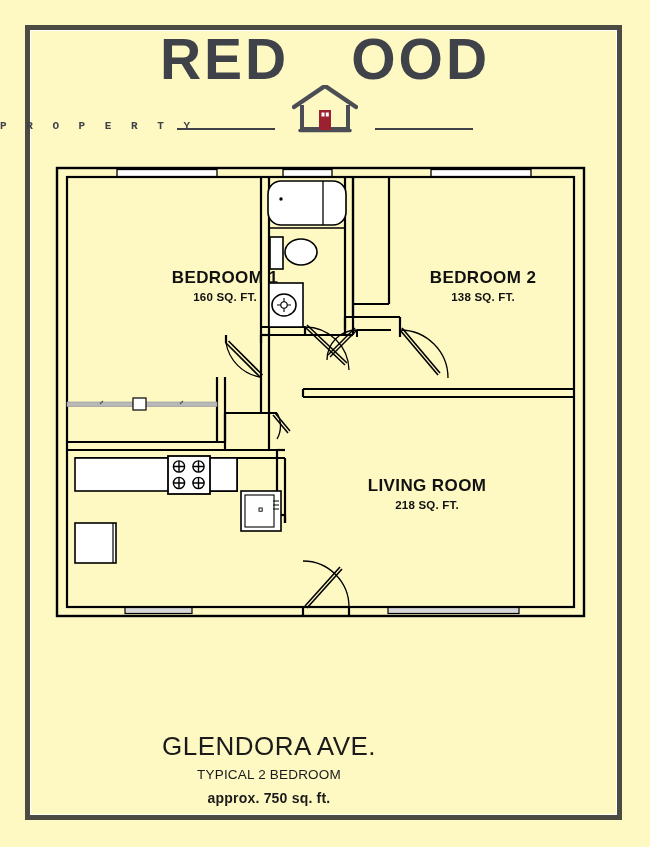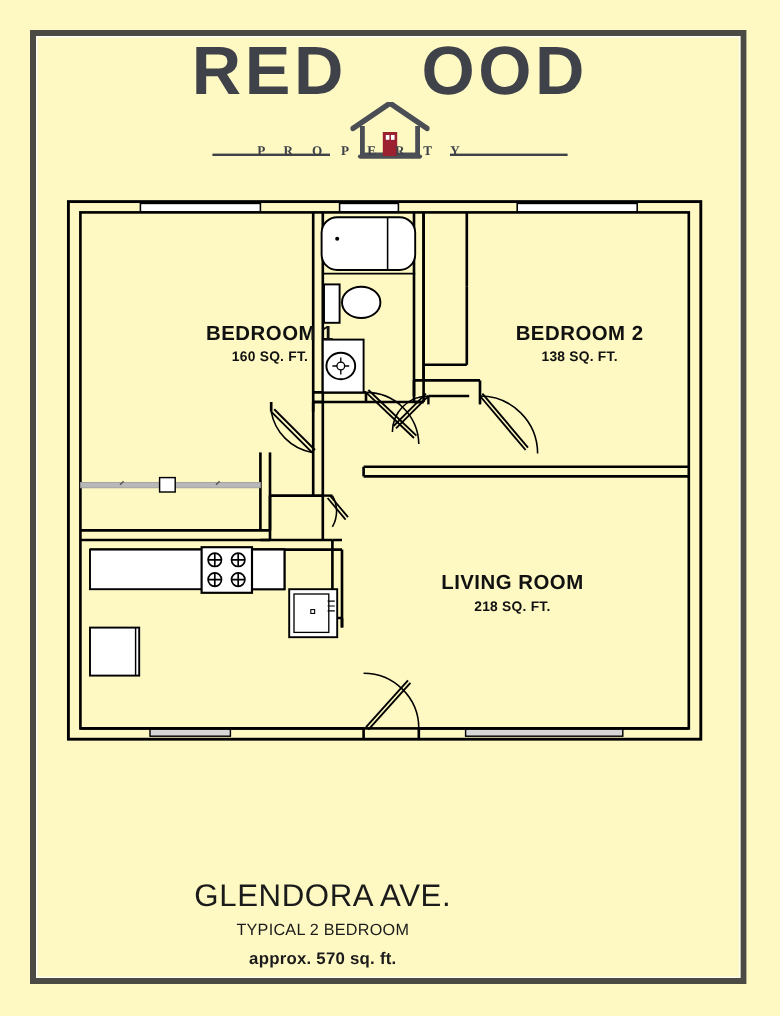--- a/index.html
+++ b/index.html
@@ -74,22 +74,22 @@
     width: 66px;
     height: 48px;
   }
   #brand-house svg { display: block; }
 
   #brand-sub {
     position: absolute;
     left: 0;
     top: 92px;
     width: 604px;
-    text-align: center;
-    font-family: Liberation Serif, serif;
+    text-align: left;
+    font-family: Liberation Mono, monospace;
     font-weight: bold;
     font-size: 11px;
     letter-spacing: 6.5px;
     color: #3f4249;
   }
   .rule {
     position: absolute;
     top: 100px;
     height: 2px;
     background: #3f4249;
@@ -395,16 +395,16 @@
         <text class="room-name" x="372" y="326" text-anchor="middle">LIVING ROOM</text>
         <text class="room-area" x="372" y="344" text-anchor="middle">218 SQ. FT.</text>
       </g>
 
     </svg>
   </div>
 
   <div id="footer">
     <div id="footer-title">GLENDORA AVE.</div>
     <div id="footer-sub1">TYPICAL 2 BEDROOM</div>
-    <div id="footer-sub2">approx. 570 sq. ft.</div>
+    <div id="footer-sub2">approx. 750 sq. ft.</div>
   </div>
 
 </div>
 
 </body></html>

